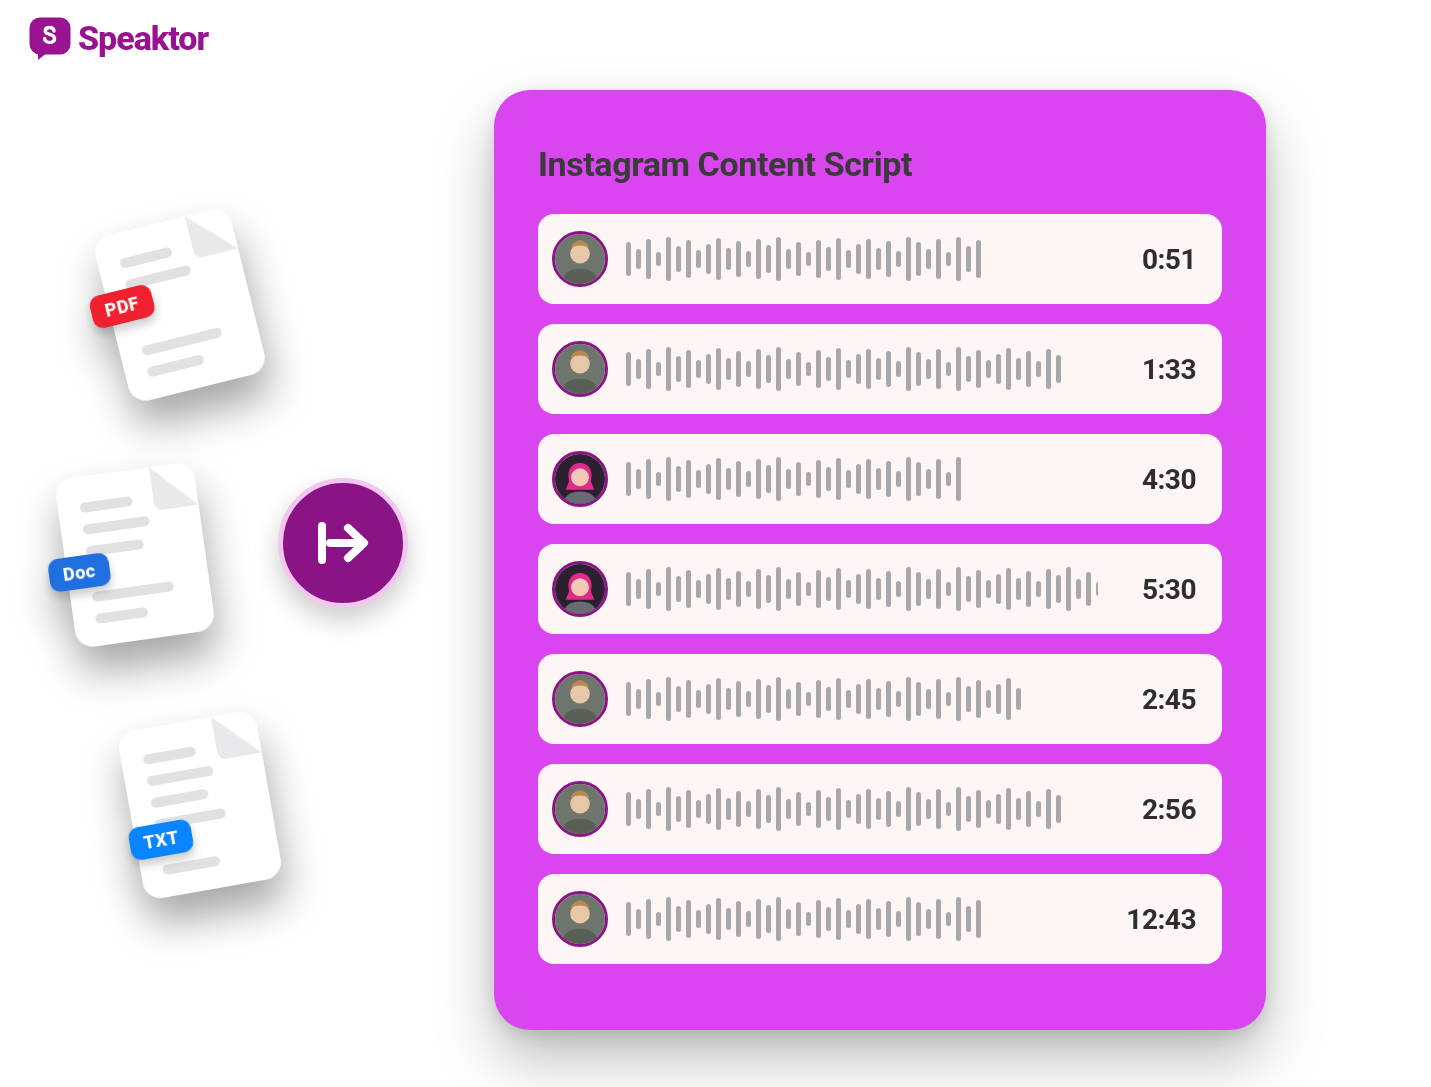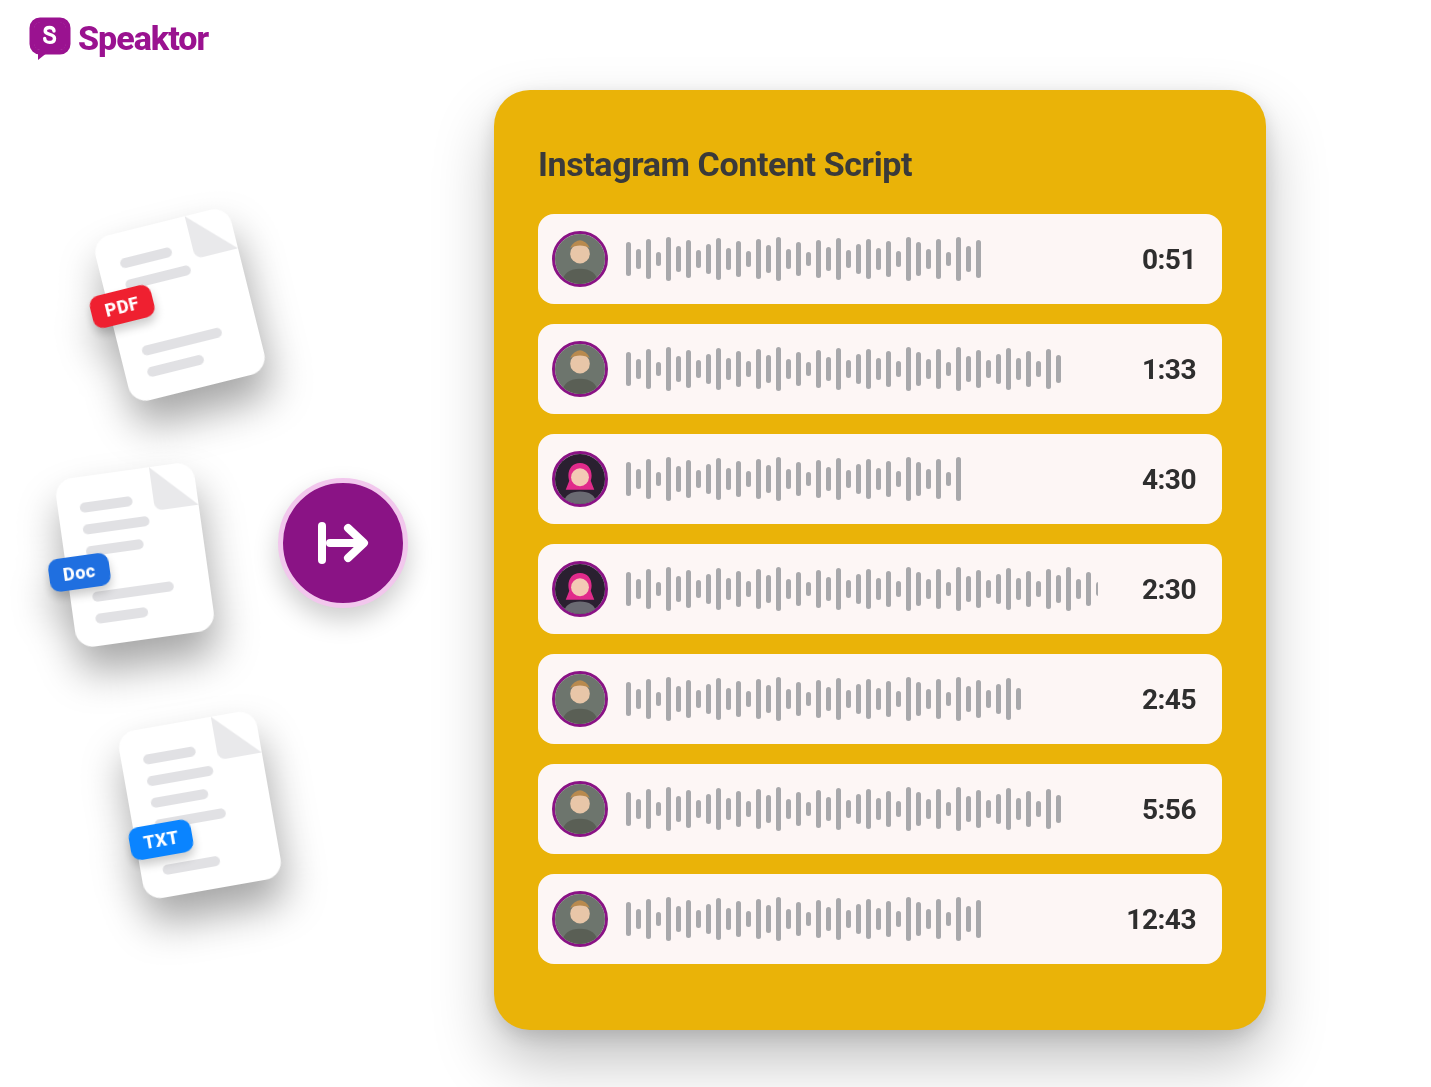--- a/index.html
+++ b/index.html
@@ -111,21 +111,21 @@
     }
     .arrow-btn svg { width: 70px; height: 70px; }
 
     
     .panel {
       position: absolute;
       left: 494px;
       top: 90px;
       width: 772px;
       height: 940px;
-      background: #eab308;
+      background: #d946ef;
       border-radius: 36px;
       box-shadow: 0 30px 60px rgba(0,0,0,.25), 0 6px 18px rgba(0,0,0,.12);
       padding: 54px 44px 40px 44px;
     }
     .panel-title {
       font-size: 34px;
       font-weight: 700;
       color: #3a3a3a;
       margin-bottom: 30px;
       letter-spacing: -0.4px;
@@ -459,21 +459,21 @@
           <span style="height: 22px;"></span>
           <span style="height: 36px;"></span>
           <span style="height: 16px;"></span>
           <span style="height: 40px;"></span>
           <span style="height: 28px;"></span>
           <span style="height: 44px;"></span>
           <span style="height: 20px;"></span>
           <span style="height: 34px;"></span>
           <span style="height: 14px;"></span>
         </div>
-        <div class="time">2:30</div>
+        <div class="time">5:30</div>
       </div>
       <div class="track">
         <div class="avatar">
           <svg viewBox="0 0 56 56">
             <rect width="56" height="56" fill="#6d756d"></rect>
             <circle cx="28" cy="22" r="11" fill="#e8c6a8"></circle>
             <path d="M17 16c2-6 8-9 11-9s9 3 11 9c-3-2-7-3-11-3s-8 1-11 3z" fill="#b88a4e"></path>
             <path d="M8 56c0-12 9-17 20-17s20 5 20 17z" fill="#5a5f55"></path>
           </svg>
         </div>
@@ -569,21 +569,21 @@
           <span style="height: 38px;"></span>
           <span style="height: 18px;"></span>
           <span style="height: 30px;"></span>
           <span style="height: 42px;"></span>
           <span style="height: 22px;"></span>
           <span style="height: 36px;"></span>
           <span style="height: 16px;"></span>
           <span style="height: 40px;"></span>
           <span style="height: 28px;"></span>
         </div>
-        <div class="time">5:56</div>
+        <div class="time">2:56</div>
       </div>
       <div class="track">
         <div class="avatar">
           <svg viewBox="0 0 56 56">
             <rect width="56" height="56" fill="#6d756d"></rect>
             <circle cx="28" cy="22" r="11" fill="#e8c6a8"></circle>
             <path d="M17 16c2-6 8-9 11-9s9 3 11 9c-3-2-7-3-11-3s-8 1-11 3z" fill="#b88a4e"></path>
             <path d="M8 56c0-12 9-17 20-17s20 5 20 17z" fill="#5a5f55"></path>
           </svg>
         </div>

